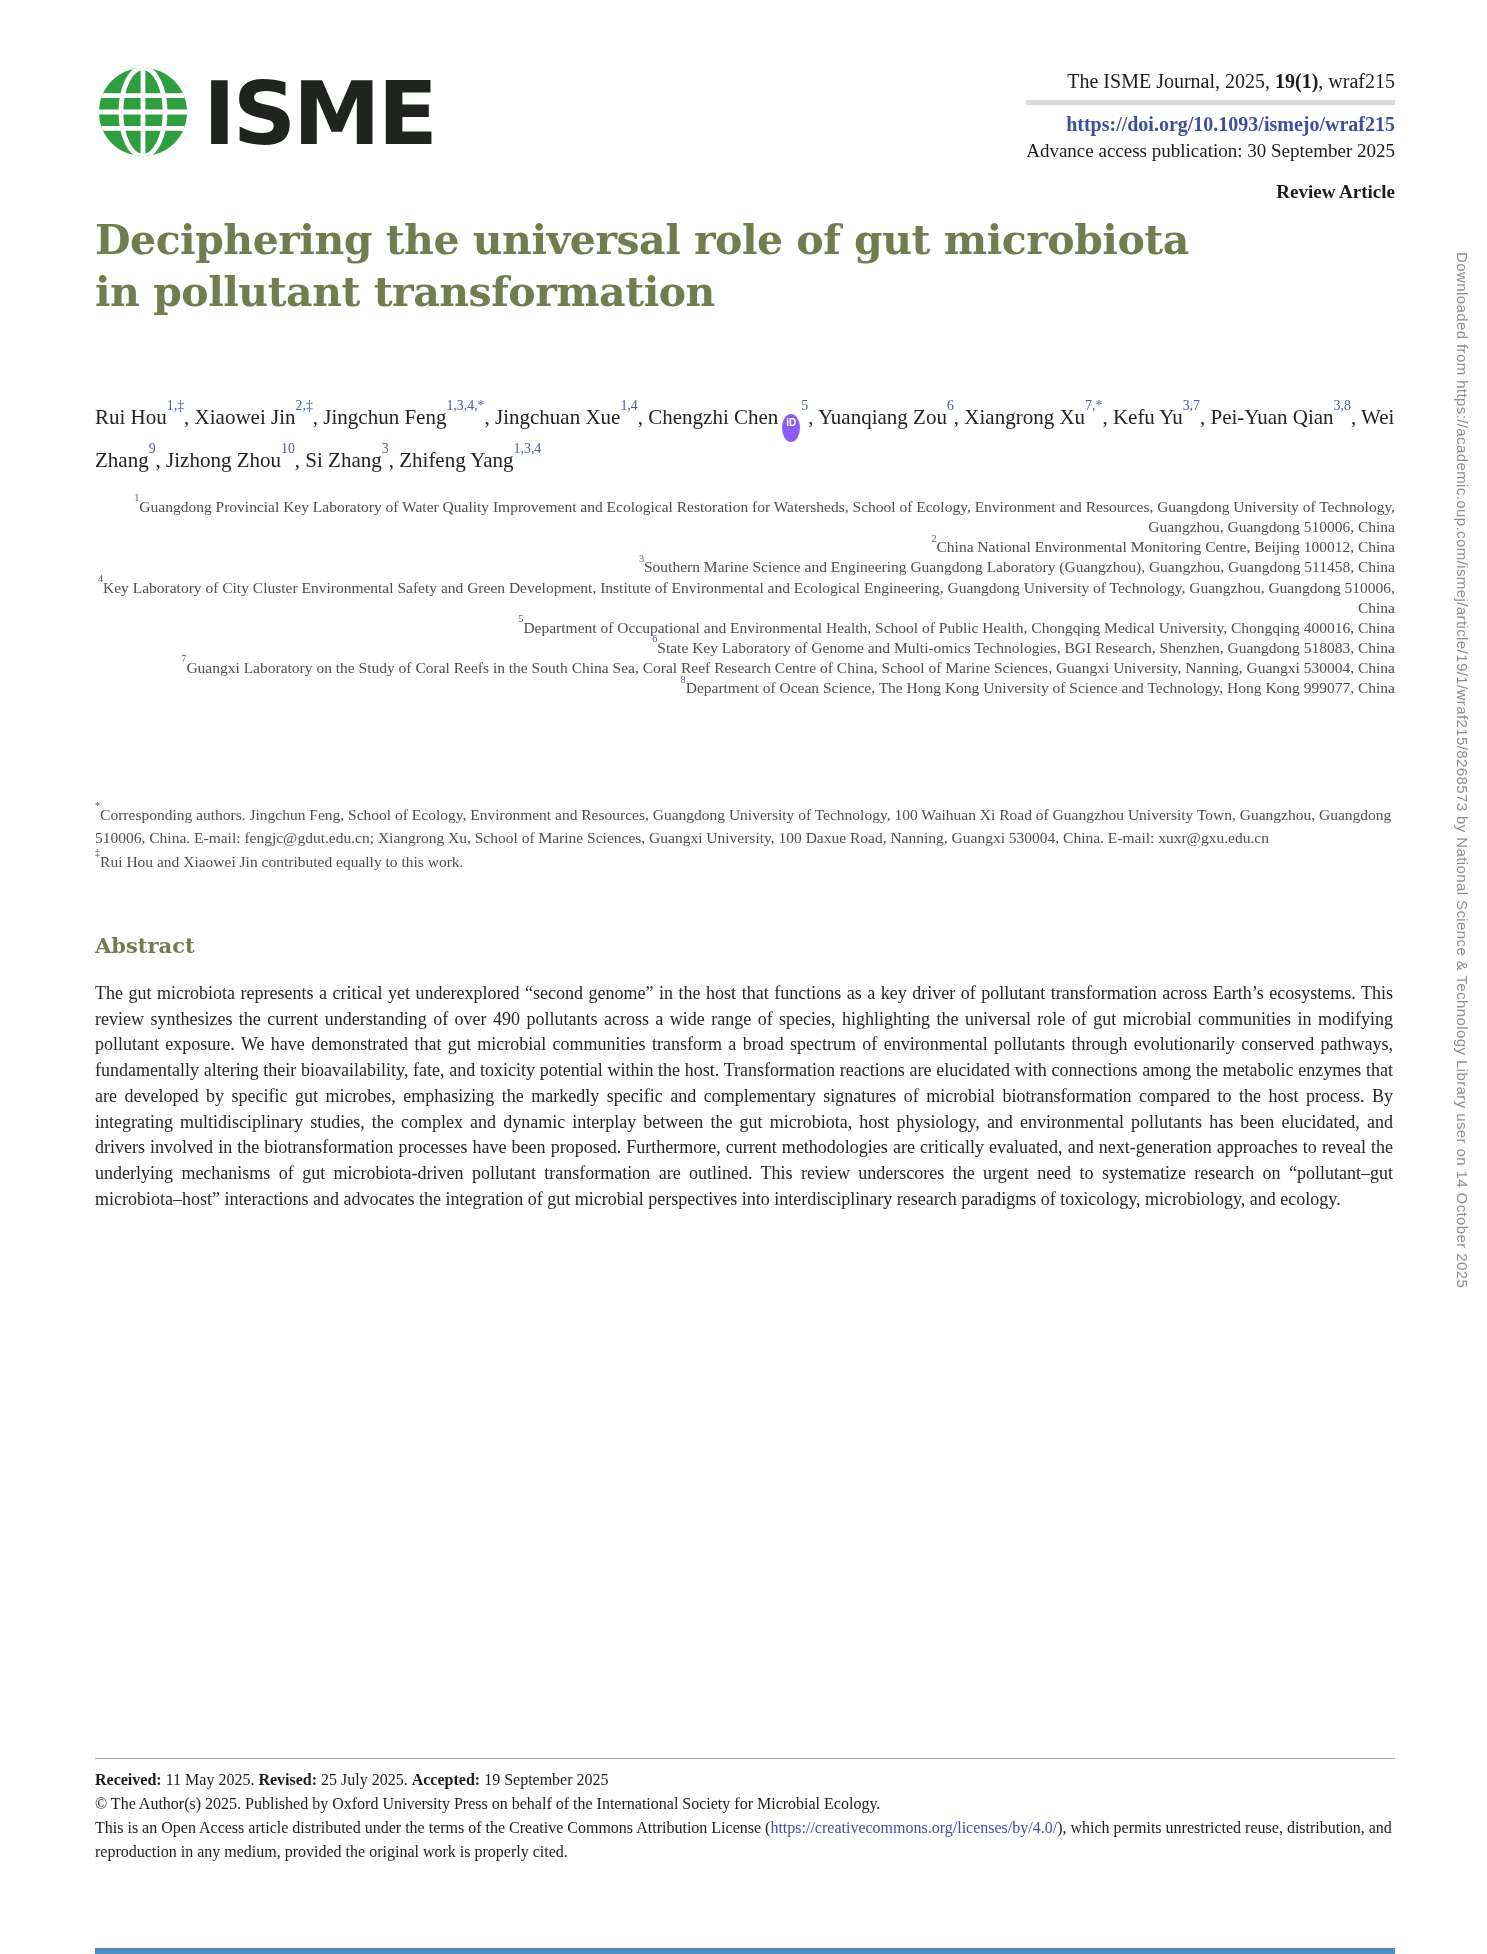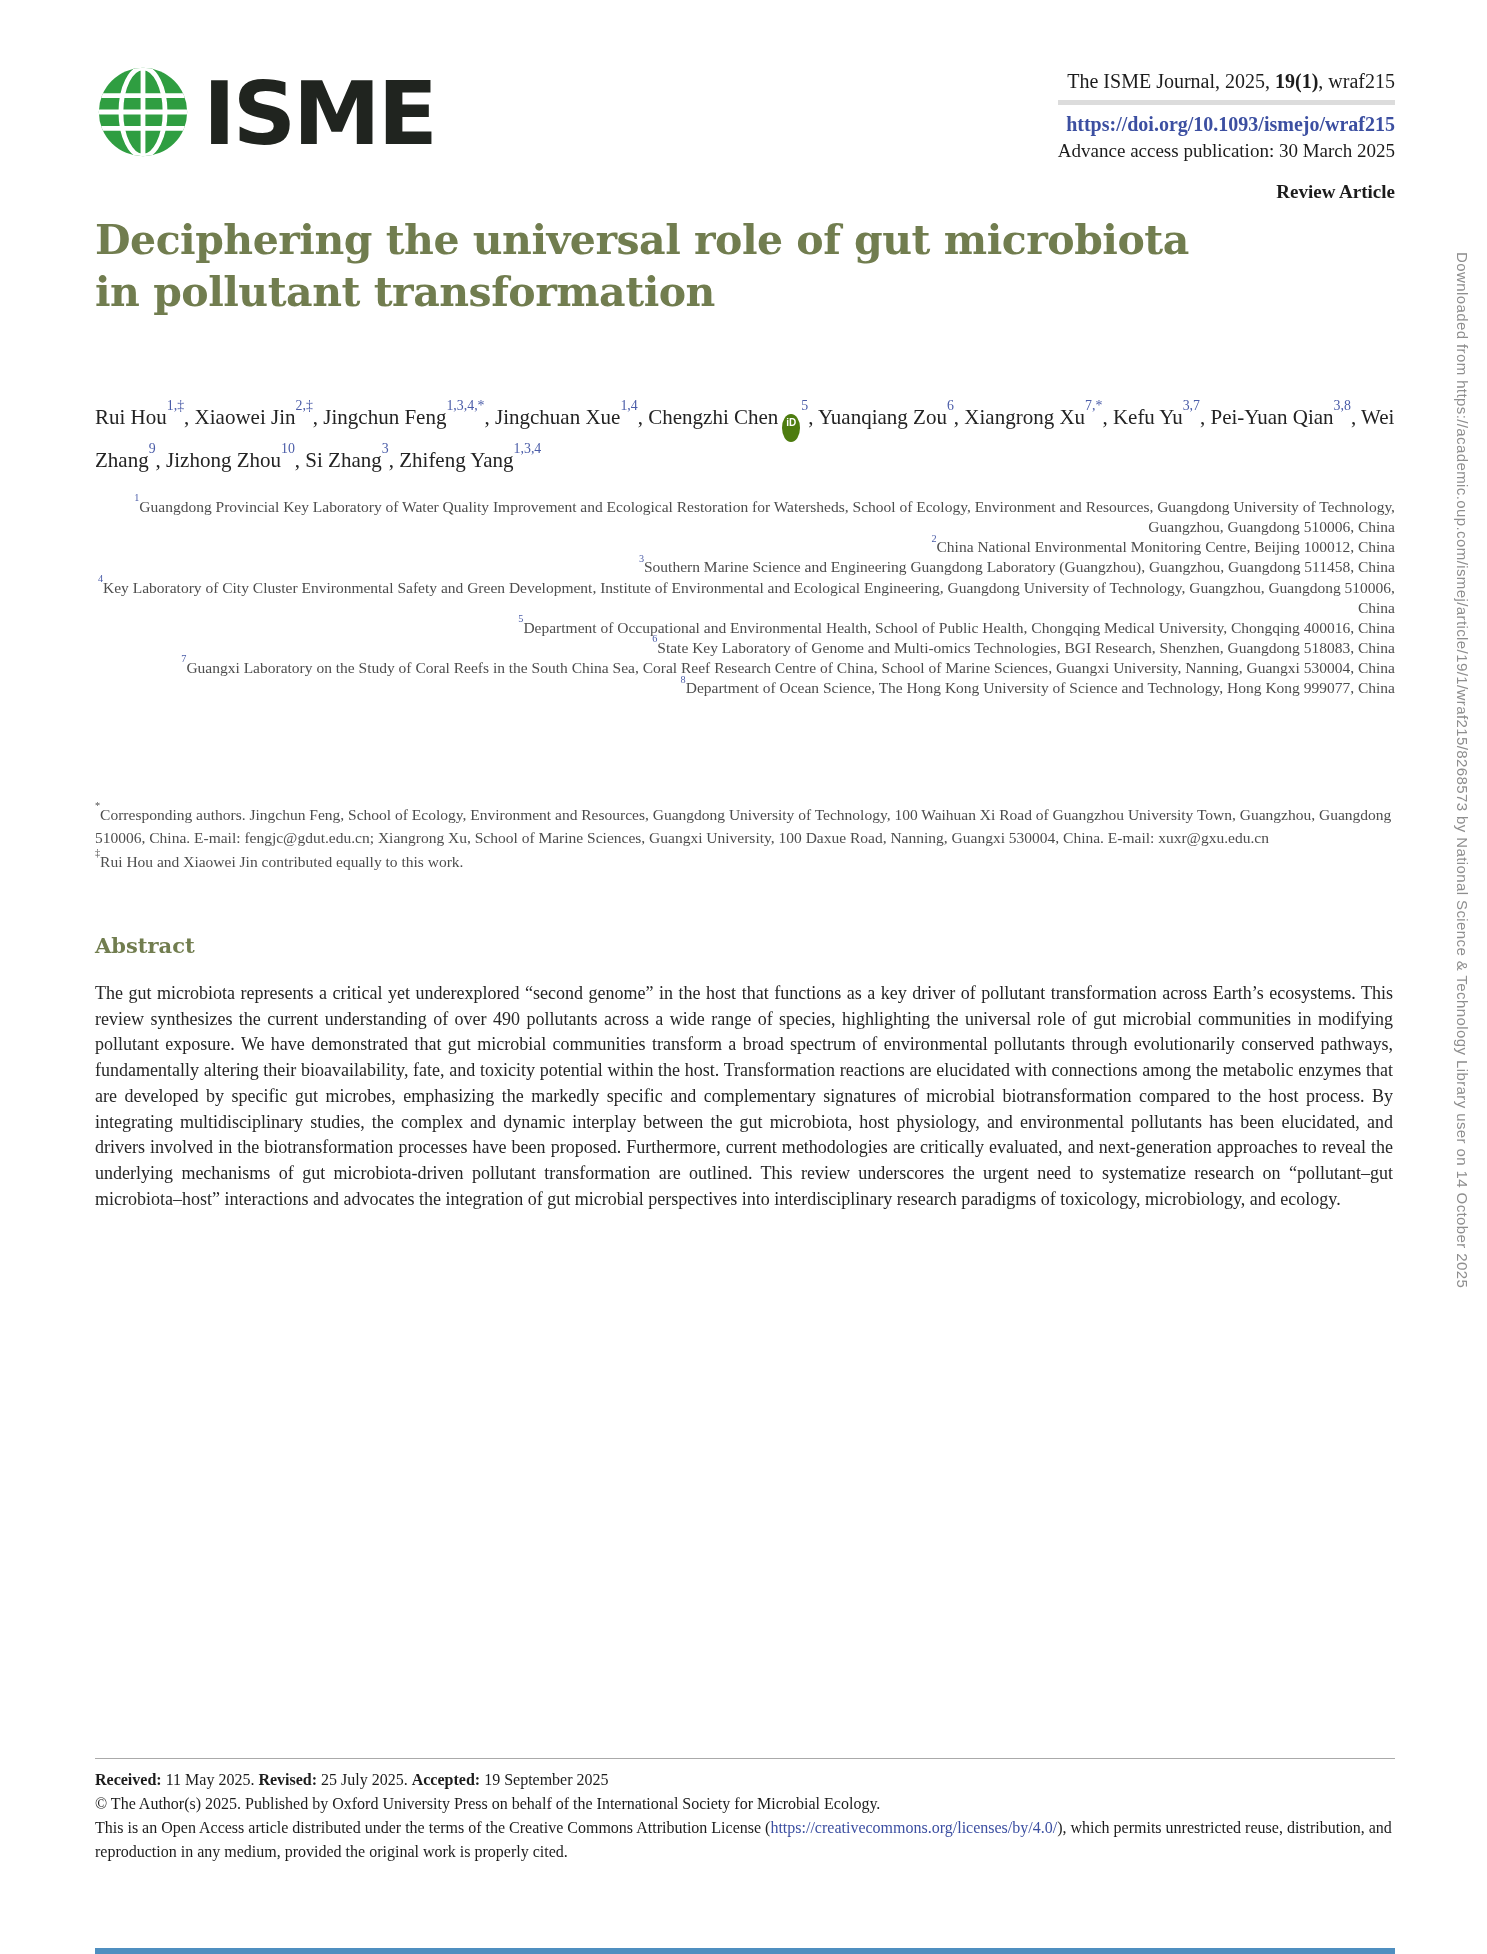--- a/index.html
+++ b/index.html
@@ -23,21 +23,21 @@
 
   
   .title{position:absolute;top:214px;left:95px;width:1100px;
          font-family:"DejaVu Serif", serif;font-weight:bold;font-size:41px;line-height:1.28;
          color:#717d4f;letter-spacing:-0.5px;}
 
   
   .authors{position:absolute;top:398px;left:95px;width:1300px;font-size:21px;line-height:1.75;color:#232323;}
   sup{font-size:0.66em;position:relative;top:-0.45em;line-height:0;}
   sup.blue{color:#4a5ca8;}
-  .orcid{display:inline-block;width:18px;height:28px;border-radius:50%;background:#4d7c0f;color:#fff;
+  .orcid{display:inline-block;width:18px;height:28px;border-radius:50%;background:#8b5cf6;color:#fff;
          font-family:"Liberation Sans", sans-serif;font-size:10px;font-weight:bold;text-align:center;
          line-height:18px;margin:16px 1px 0 4px;vertical-align:-2px;}
 
   
   .affils{position:absolute;top:497px;left:95px;width:1300px;font-size:15.5px;line-height:1.3;color:#4d4d4d;text-align:right;}
   .affils div{margin:0;}
 
   
   .notes{position:absolute;top:803px;left:95px;width:1300px;font-size:15.5px;line-height:1.5;color:#4d4d4d;}
 
@@ -62,21 +62,21 @@
 </style>
 </head>
 <body>
 
 <div class="page">
 
   <div class="hdr">
     <div class="cite"><span class="jname">The ISME Journal</span><span>, 2025, </span><span class="vol">19(1)</span><span>, wraf215</span></div>
     <div class="rule"></div>
     <a class="doi">https://doi.org/10.1093/ismejo/wraf215</a>
-    <div class="adv">Advance access publication: 30 March 2025</div>
+    <div class="adv">Advance access publication: 30 September 2025</div>
     <div class="rtype">Review Article</div>
   </div>
 
   <div class="logo">
     <span>
       <svg viewBox="0 0 100 100" width="96" height="96" aria-hidden="true">
         <defs>
             <clipPath id="gclip">
               <circle cx="50" cy="50" r="46"></circle>
             </clipPath>

